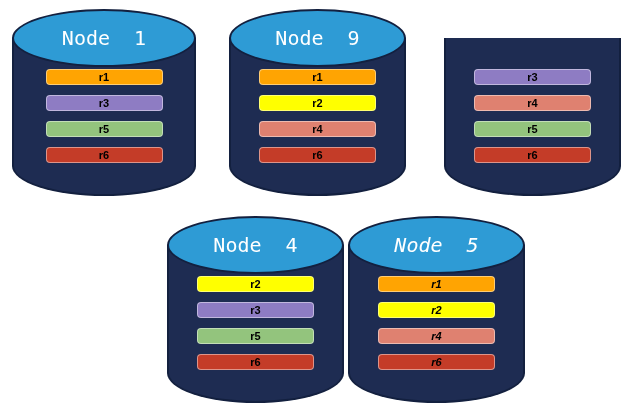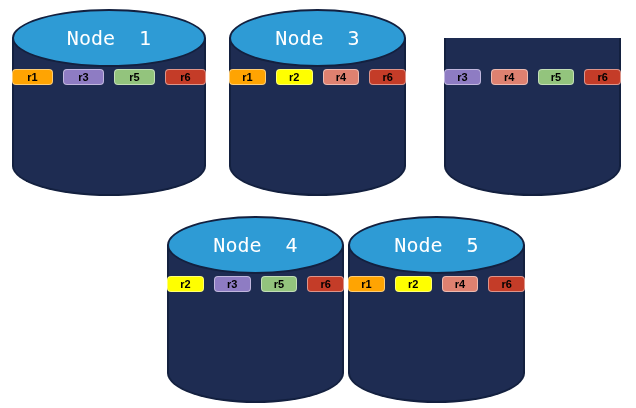--- a/index.html
+++ b/index.html
@@ -9,25 +9,25 @@
     font-family: "Liberation Sans", sans-serif;
     position: relative;
     overflow: hidden;
   }
   .canvas {
     position: absolute; left: 0; top: 0;
     width: 636px; height: 408px;
     background: #ffffff;
   }
   .cylinder { position: absolute; }
-  .node-1 { left: 12px;  top: 9px;   width: 184px; height: 187px; padding-left: 10px; }
+  .node-1 { left: 12px;  top: 9px;   width: 184px; height: 187px; }
   .node-2 { left: 229px; top: 9px;   width: 177px; height: 187px; }
   .node-3 { left: 444px; top: 9px;   width: 177px; height: 187px; }
   .node-4 { left: 123px; top: 216px; width: 177px; height: 187px; margin-left: 44px; }
-  .node-5 { left: 348px; top: 216px; width: 177px; height: 187px; }
+  .node-5 { left: 348px; top: 216px; width: 177px; height: 187px; font-style: italic; }
 
   .cyl-body {
     position: absolute; left: 0; right: 0; top: 29px; bottom: 0;
     background: var(--cyl-body);
     border: 2px solid var(--cyl-outline);
     border-top: none;
     border-radius: 0 0 50% 50% / 0 0 30px 30px;
     box-sizing: border-box;
   }
   .cyl-top {
@@ -40,21 +40,21 @@
   }
   .title {
     color: var(--title-color);
     font-family: "DejaVu Sans Mono", monospace;
     font-size: 20px;
     white-space: pre;
     letter-spacing: 0px;
   }
   .bars {
     position: absolute; left: 0; right: 0; top: 60px;
-    display: flex; flex-direction: row; align-items: center;
+    display: flex; flex-direction: column; align-items: center;
     gap: 10px;
   }
   .bar {
     width: 115px; height: 14px;
     border-radius: 4px;
     border: 1px solid rgba(255,255,255,0.45);
     box-sizing: content-box;
     display: flex; align-items: center; justify-content: center;
   }
   .bar span {
@@ -84,21 +84,21 @@
           <span>r5</span>
         </div>
         <div class="bar" style="background: rgb(196, 60, 40);">
           <span>r6</span>
         </div>
       </div>
   </div>
     <div class="cylinder node-2">
     <div class="cyl-body"></div>
     <div class="cyl-top">
-      <span class="title">Node  3</span>
+      <span class="title">Node  9</span>
     </div>
     <div class="bars">
         <div class="bar" style="background: rgb(255, 164, 2);">
           <span>r1</span>
         </div>
         <div class="bar" style="background: rgb(255, 255, 0);">
           <span>r2</span>
         </div>
         <div class="bar" style="background: rgb(223, 129, 112);">
           <span>r4</span>

